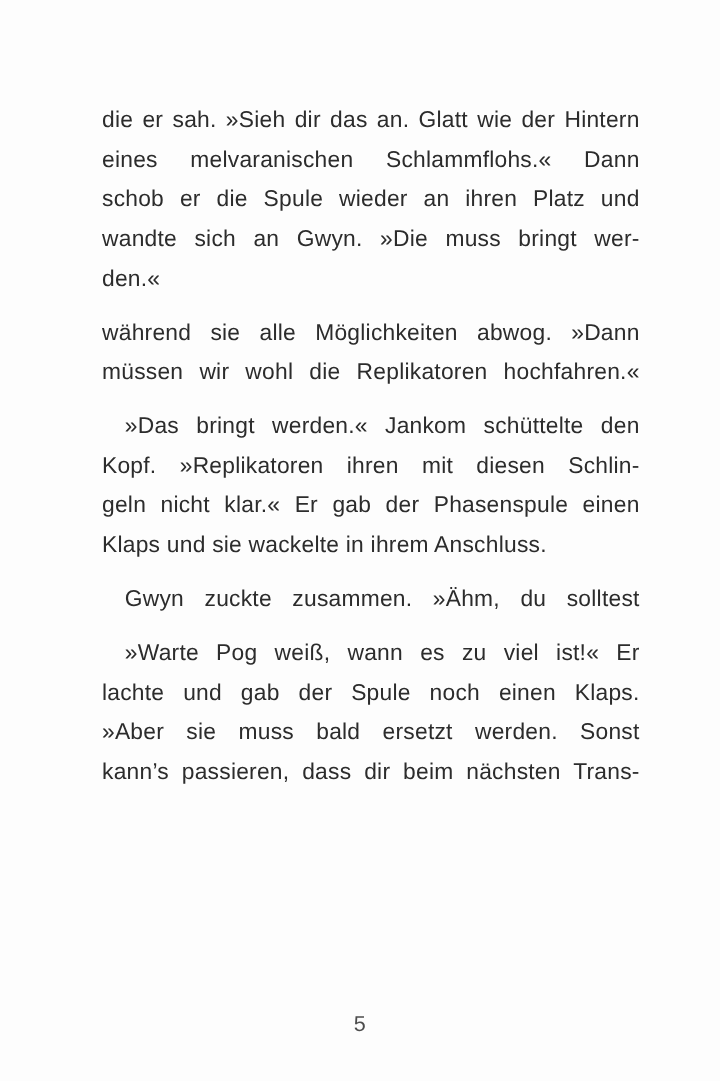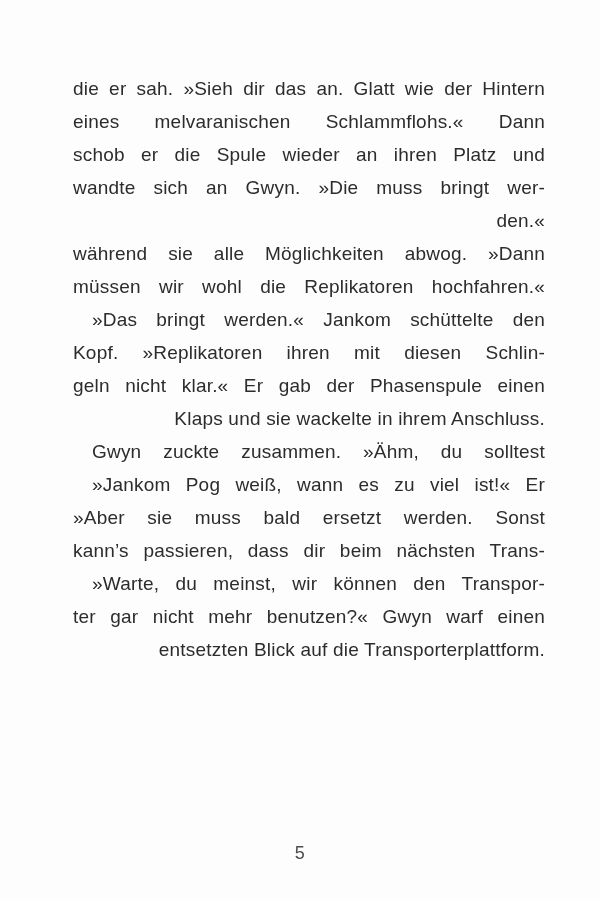--- a/index.html
+++ b/index.html
@@ -22,24 +22,24 @@
   .text-block {
     position: absolute;
     left: 73px;
     top: 72px;
     width: 472px;
     font-size: 19px;
     line-height: 33px;
     letter-spacing: 0.2px;
   }
   .paragraph {
-    margin: 0;
+    margin: 12px;
   }
   .line {
-    text-align: right;
+    text-align: left;
   }
   .line.just {
     text-align: justify;
     text-align-last: justify;
   }
   .line.indent {
     text-indent: 19px;
   }
   .page-number {
     position: absolute;
@@ -72,24 +72,20 @@
       <div class="paragraph">
         <div class="line just indent">»Das bringt werden.« Jankom schüttelte den</div>
         <div class="line just">Kopf. »Replikatoren ihren mit diesen Schlin-</div>
         <div class="line just">geln nicht klar.« Er gab der Phasenspule einen</div>
         <div class="line">Klaps und sie wackelte in ihrem Anschluss.</div>
       </div>
       <div class="paragraph">
         <div class="line just indent">Gwyn zuckte zusammen. »Ähm, du solltest</div>
       </div>
       <div class="paragraph">
-        <div class="line just indent">»Jankom Pog weiß, wann es zu viel ist!« Er</div>
+        <div class="line just indent">»Warte Pog weiß, wann es zu viel ist!« Er</div>
+        <div class="line just">lachte und gab der Spule noch einen Klaps.</div>
         <div class="line just">»Aber sie muss bald ersetzt werden. Sonst</div>
         <div class="line just">kann’s passieren, dass dir beim nächsten Trans-</div>
-      </div>
-      <div class="paragraph">
-        <div class="line just indent">»Warte, du meinst, wir können den Transpor-</div>
-        <div class="line just">ter gar nicht mehr benutzen?« Gwyn warf einen</div>
-        <div class="line">entsetzten Blick auf die Transporterplattform.</div>
       </div>
     </div>
   <div class="page-number">5</div>
 </div>
 
 </body></html>

